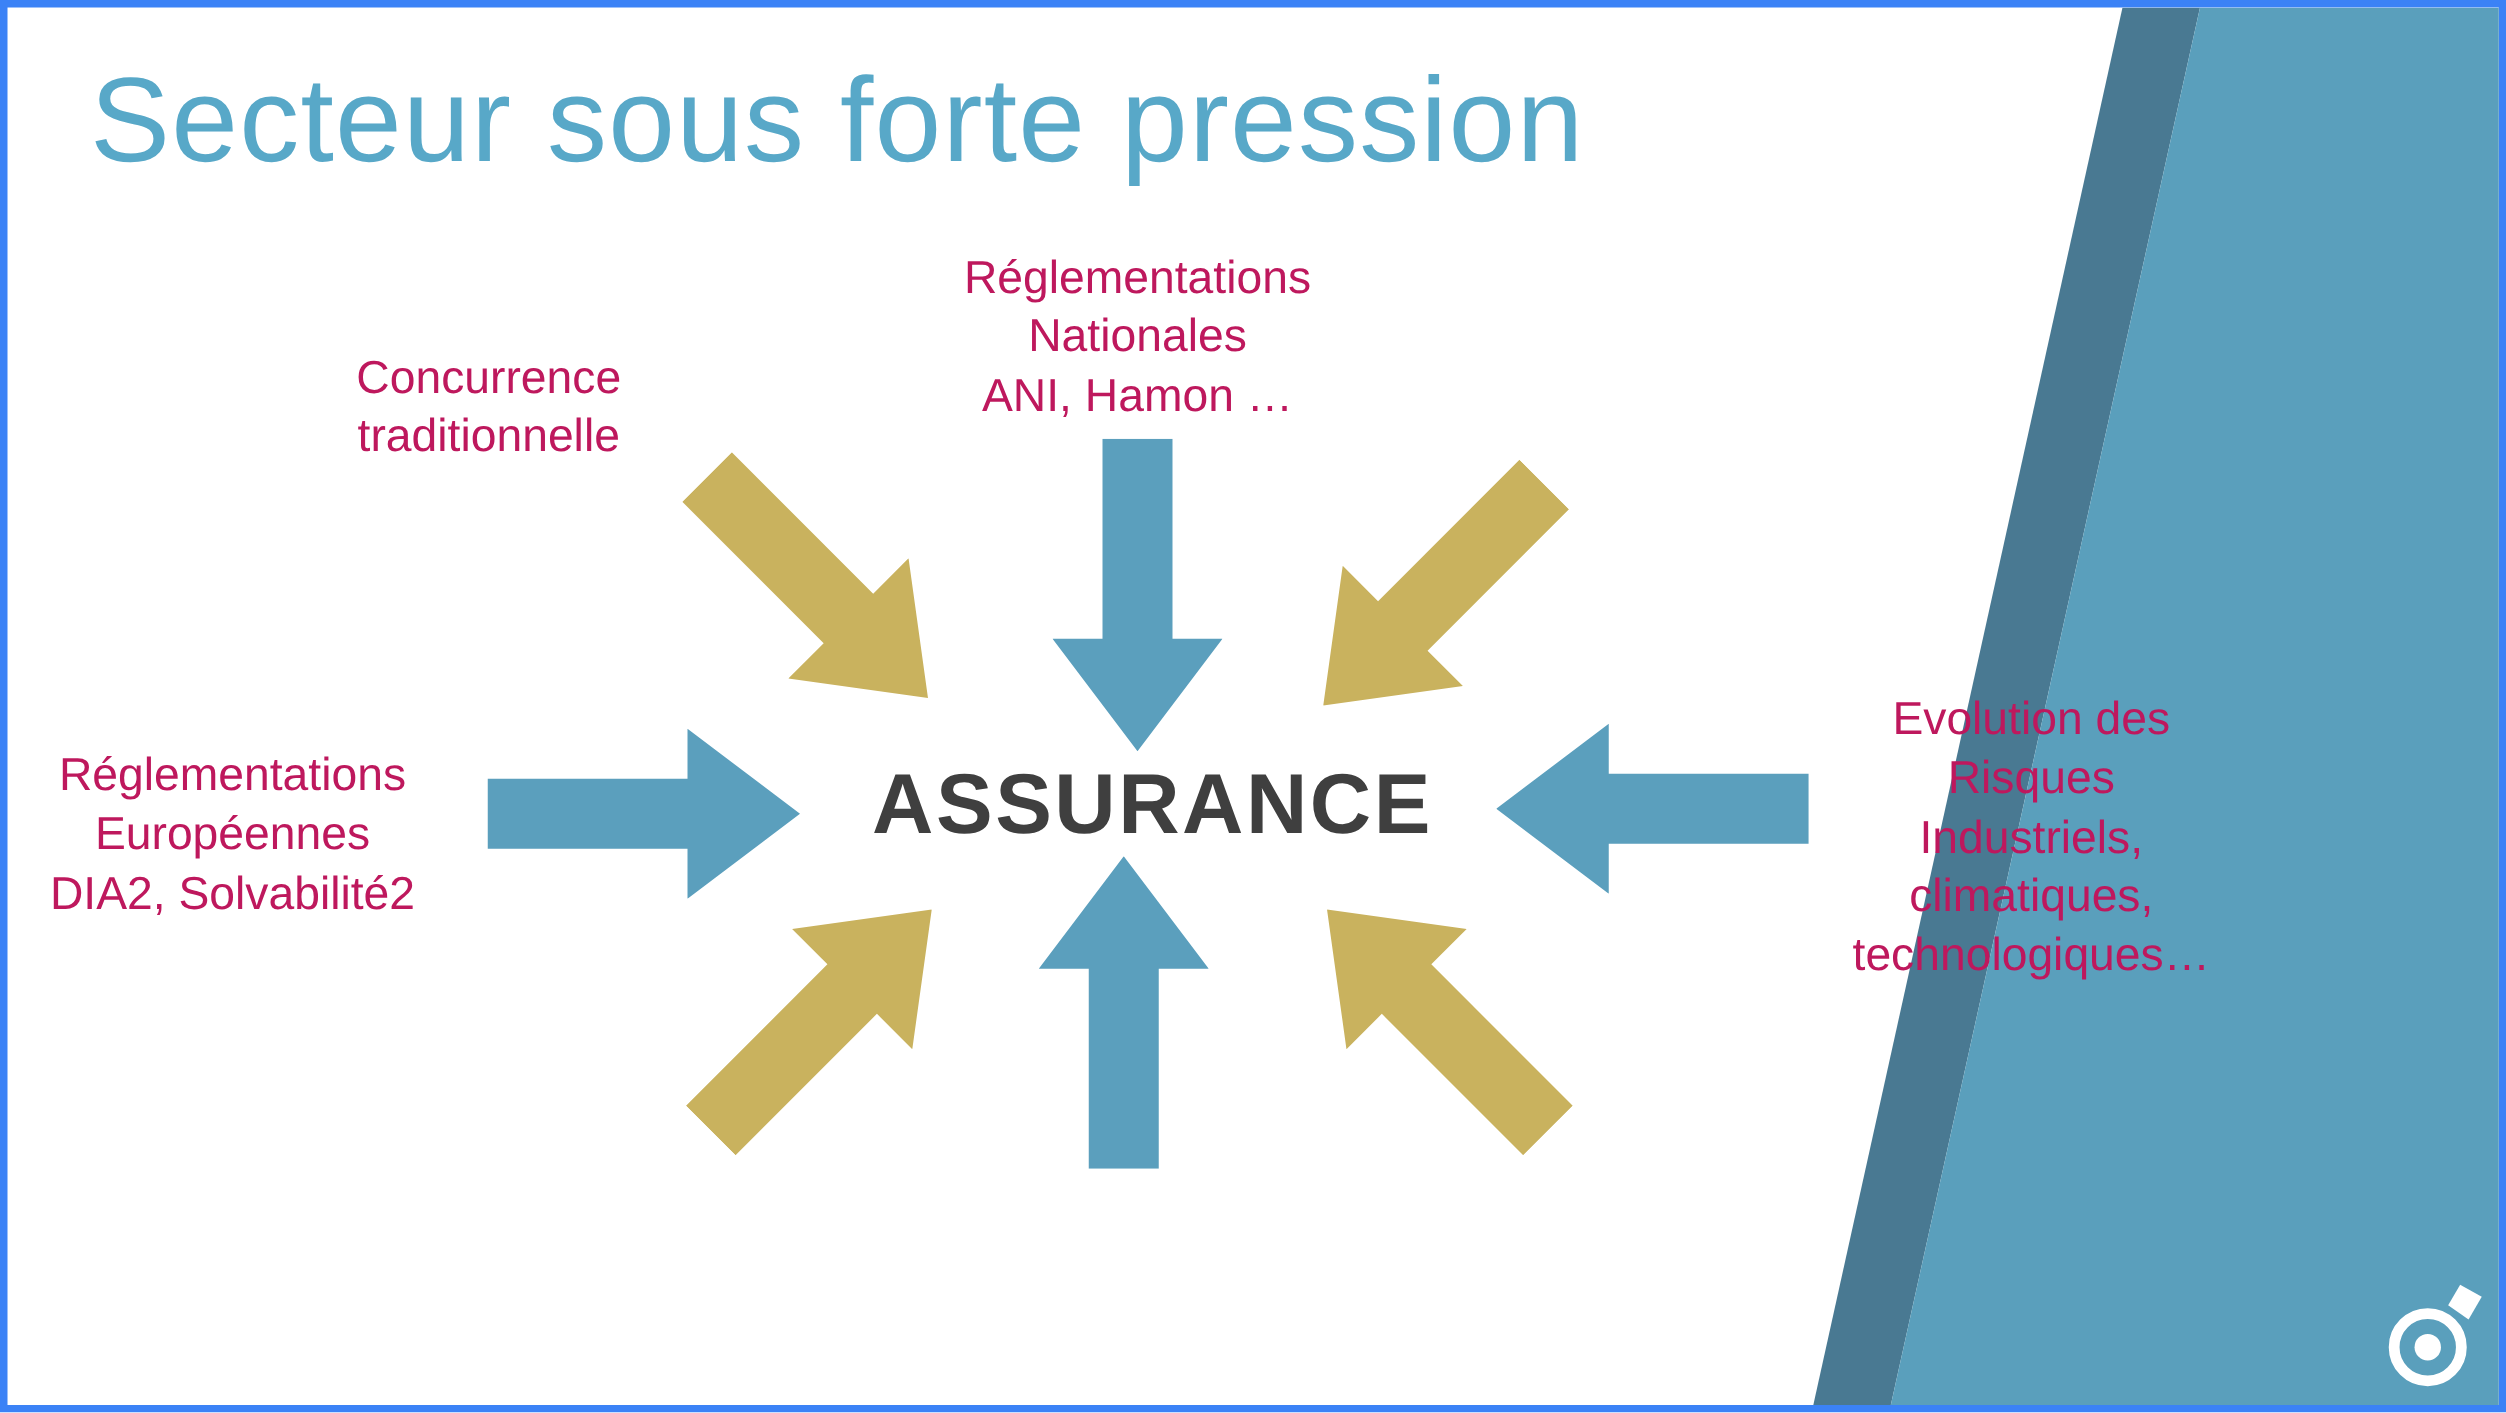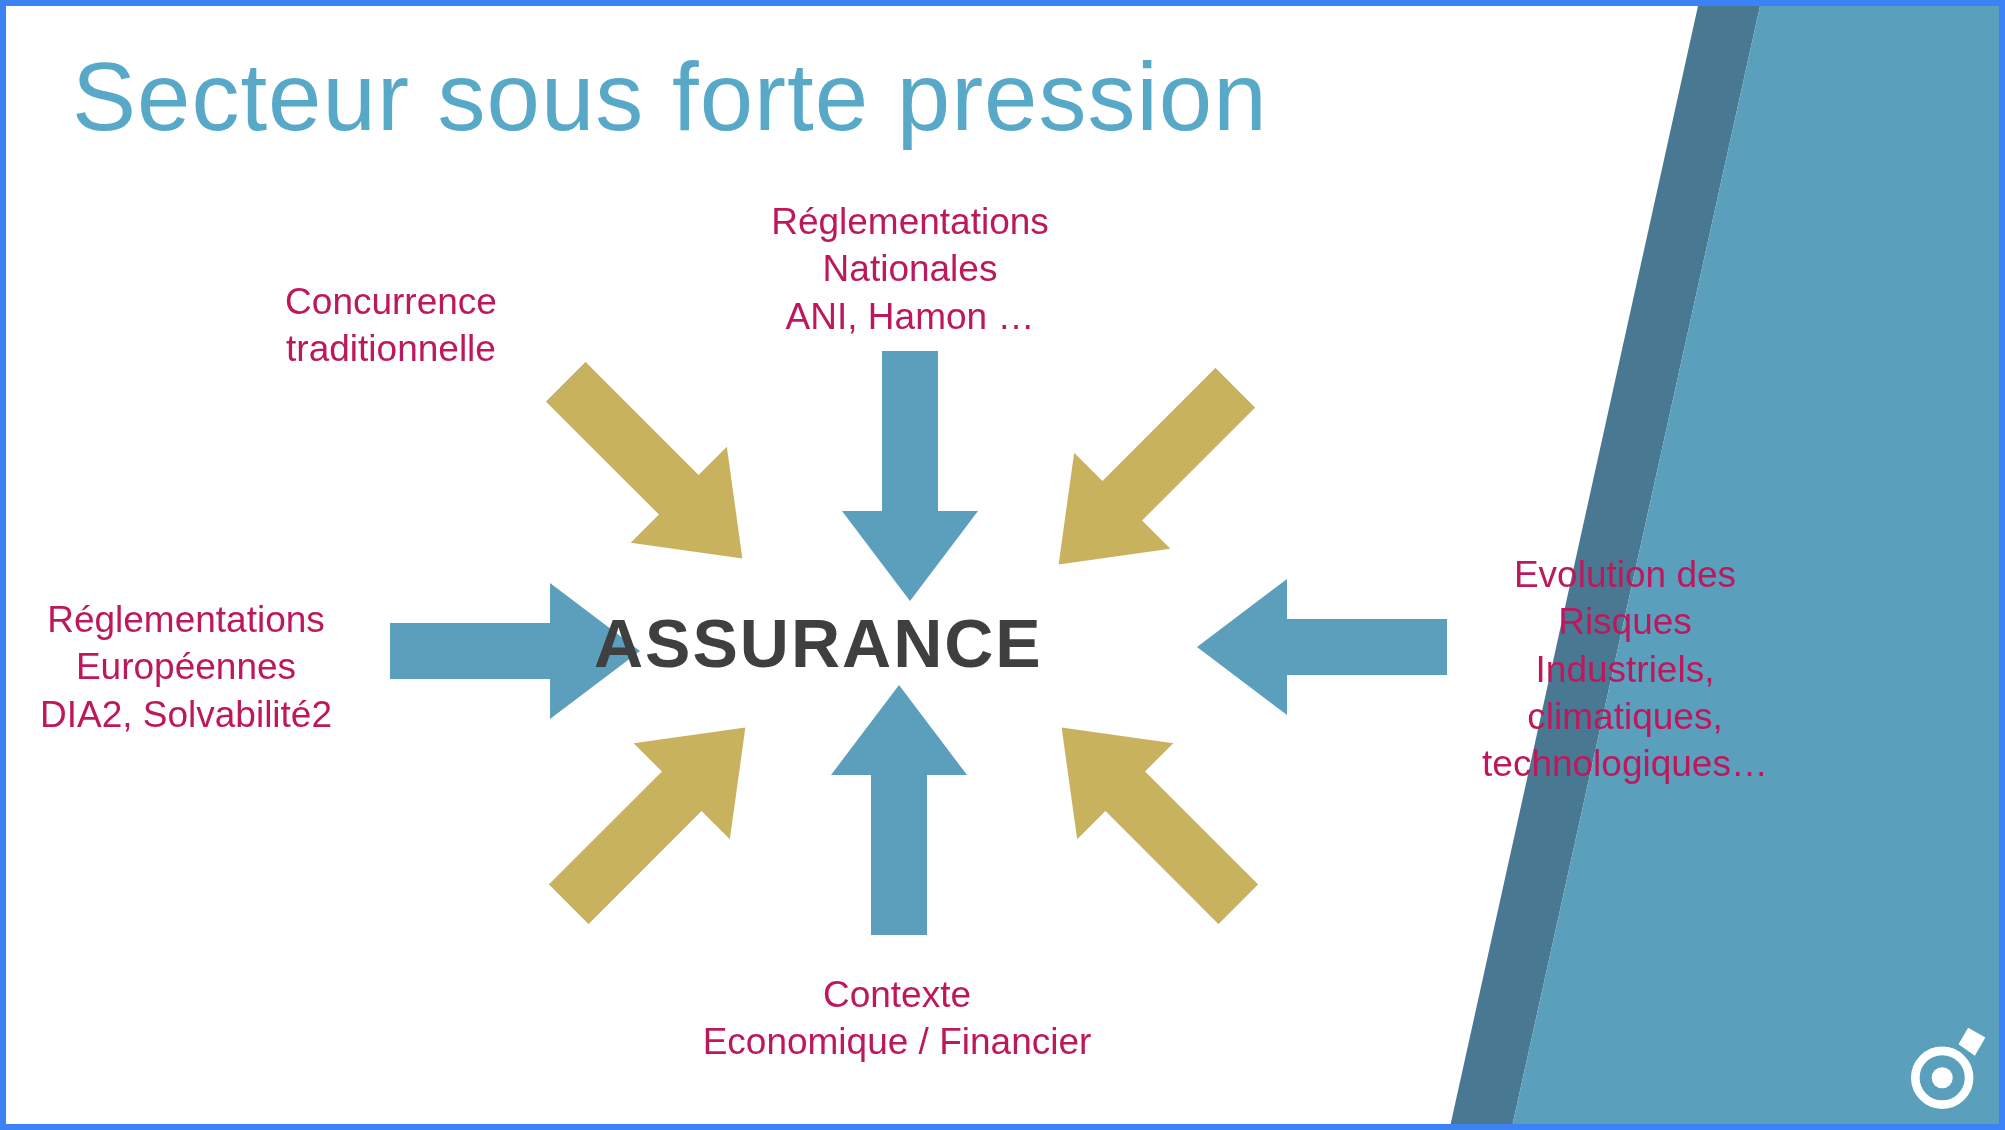--- a/index.html
+++ b/index.html
@@ -36,22 +36,22 @@
   .lbl-reg-nat        { left: 694px;  top: 192px; width: 420px; }
   .lbl-concurrence    { left: 215px;  top: 272px; width: 340px; }
   .lbl-bancassurance  { left: 1235px; top: 300px; width: 300px; }
   .lbl-reg-eur        { left: 10px;   top: 590px; width: 340px; }
   .lbl-evolution      { left: 1449px; top: 545px; width: 340px; }
   .lbl-comparateurs   { left: 73px;   top: 908px; width: 560px; }
   .lbl-contexte       { left: 611px;  top: 965px; width: 560px; }
   .lbl-nouvelles      { left: 1160px; top: 908px; width: 580px; }
   .center-word {
     position: absolute;
-    left: 588px; top: 598px; width: 600px;
-    text-align: left;
+    left: 616px; top: 598px; width: 600px;
+    text-align: center;
     font-size: 68px;
     font-weight: 700;
     color: #3f3f3f;
     letter-spacing: 2px;
   }
   .arrow { position: absolute; width: 250px; height: 136px; }
   .arrow svg { display: block; width: 100%; height: 100%; }
   .arrow.blue { color: #5b9fbd; }
   .arrow.gold { color: #c9b25e; }
   .a-left        { left: 384px;  top: 577px; transform: rotate(0deg); }
@@ -135,22 +135,20 @@
   <div class="label lbl-concurrence">Concurrence
 traditionnelle</div>
   <div class="label lbl-reg-eur">Réglementations
 Européennes
 DIA2, Solvabilité2</div>
   <div class="label lbl-evolution">Evolution des
 Risques
 Industriels,
 climatiques,
 technologiques…</div>
-  <div class="label lbl-contexte">Contexte
-Economique / Financier</div>
 
   <svg class="logo" viewBox="0 0 100 100" aria-hidden="true">
     <circle cx="45" cy="56" r="28" fill="none" stroke="#ffffff" stroke-width="9"></circle>
     <circle cx="45" cy="56" r="11" fill="#ffffff"></circle>
     <polygon points="72,4 90,14 79,33 62,21" fill="#ffffff"></polygon>
   </svg>
 
 </div>
 
 </body></html>

